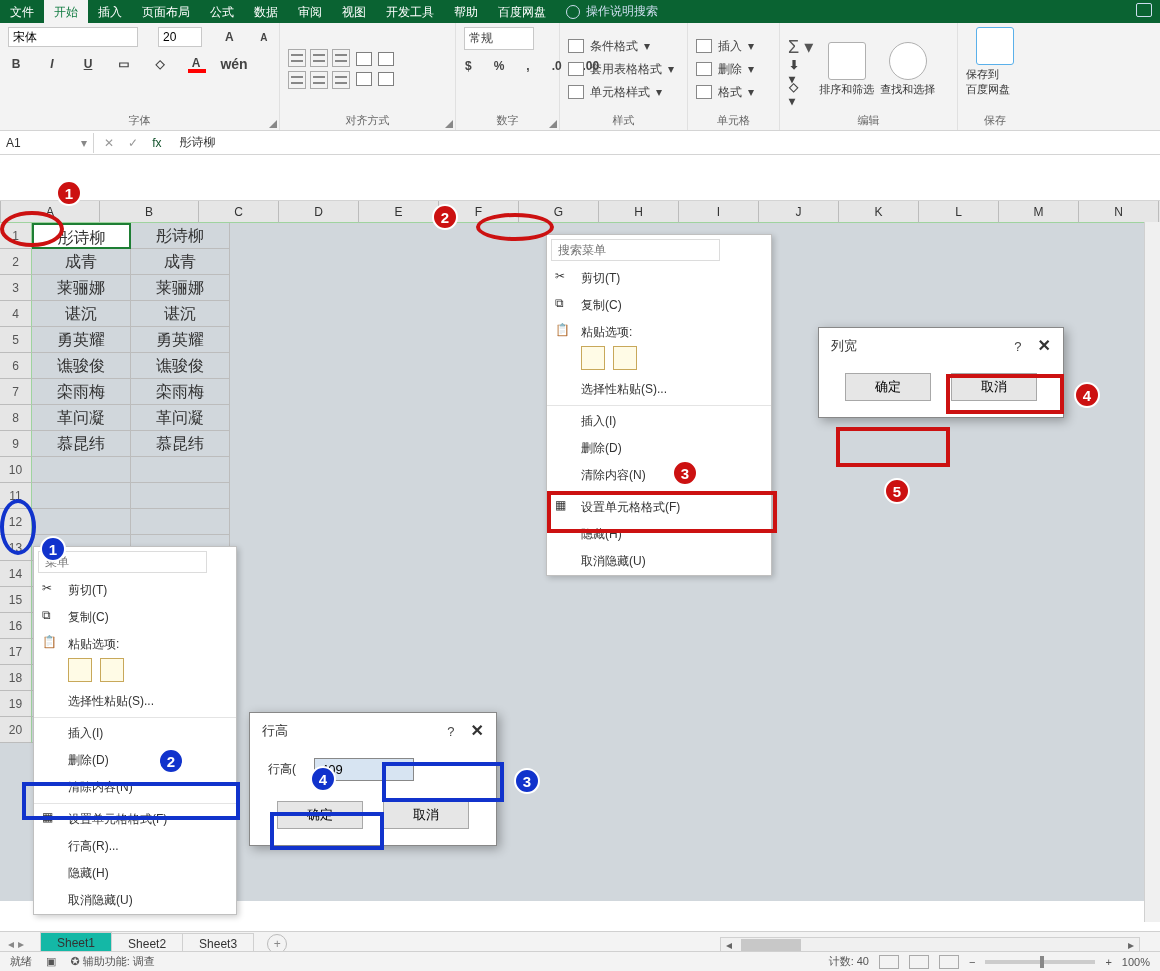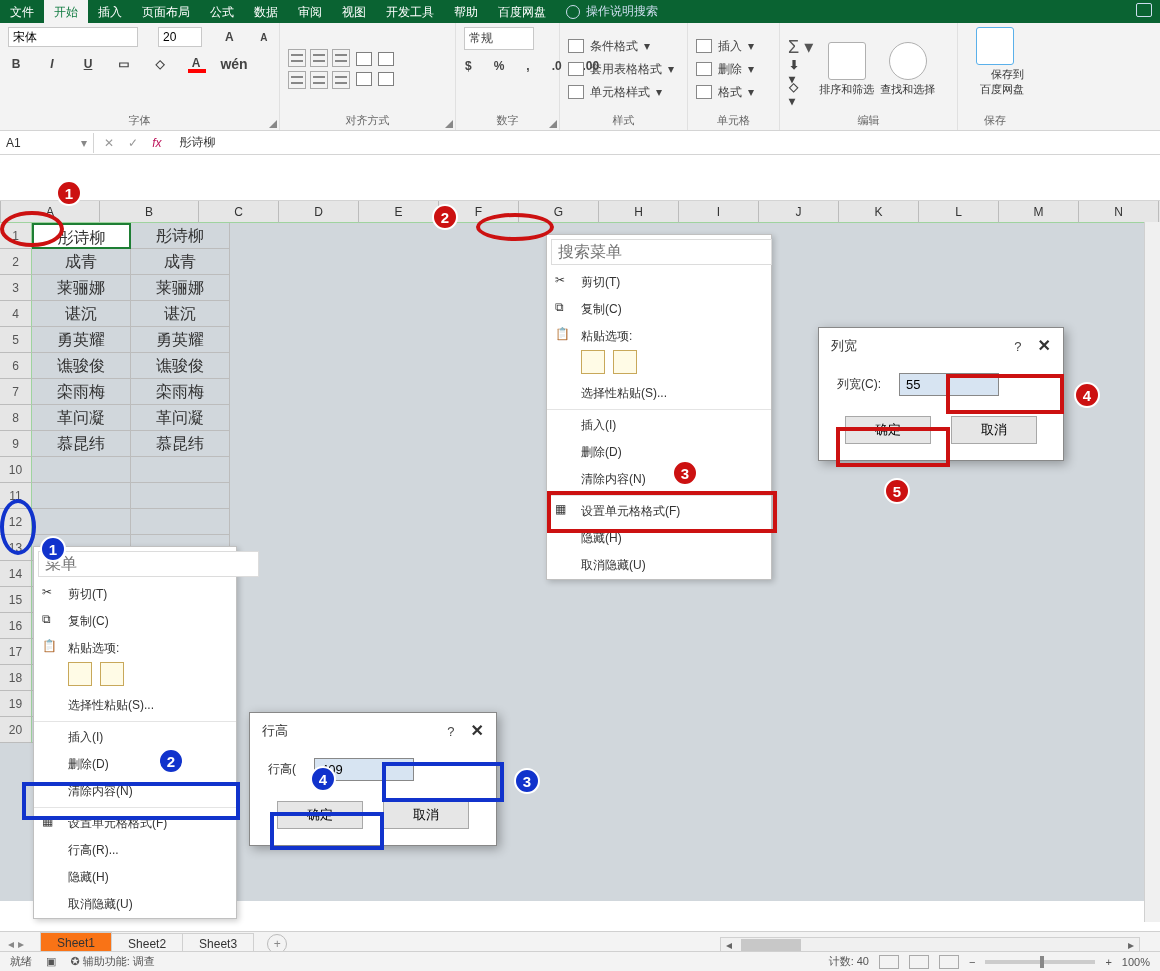--- a/index.html
+++ b/index.html
@@ -37,21 +37,21 @@
 .vrow{display:flex;align-items:center;gap:6px}
 .vrow .ico{width:16px;height:14px;border:1px solid #888;background:#fff}
 .summation{font-size:18px;color:#555}
 
 .namebar{height:24px;display:flex;align-items:center;border-bottom:1px solid #d4d4d4;background:#fff}
 .namebox{width:94px;border-right:1px solid #d4d4d4;padding:3px 6px;display:flex;justify-content:space-between;align-items:center}
 .namebox .dd{color:#888}
 .fxarea{display:flex;align-items:center;gap:14px;padding:0 10px}
 .fxarea .x{color:#999}
 .fxarea .chk{color:#999}
-.fxarea .fx{font-style:italic;color:#be185d}
+.fxarea .fx{color:#14532d}
 .fxval{padding:0 8px;font-size:12px}
 .formula-expand{height:46px;border-bottom:1px solid #d4d4d4;background:#fff}
 
 .sheet{position:relative;height:700px;background:#d1d7dc}
 .colhdr{display:flex;height:22px;position:absolute;left:0;top:0;right:0}
 .selall{width:32px;height:22px;background:#e6e6e6;border-right:1px solid #bcbcbc;border-bottom:1px solid #9fd39f;position:relative}
 .selall::after{content:"";position:absolute;right:2px;bottom:2px;border:6px solid transparent;border-right-color:#888;border-bottom-color:#888}
 .ch{flex:0 0 80px;height:22px;background:#e6e6e6;border-right:1px solid #bcbcbc;border-bottom:1px solid #9fd39f;text-align:center;line-height:22px;color:#333;font-size:12px}
 .ch.wide{flex:0 0 99px}
 .rowhdrs{position:absolute;left:0;top:22px;width:32px}
@@ -59,21 +59,21 @@
 .cells{position:absolute;left:32px;top:22px}
 .crow{display:flex;height:26px}
 .cell{width:99px;height:26px;border-right:1px solid #bcbcbc;border-bottom:1px solid #bcbcbc;text-align:center;line-height:26px;font-family:SimSun,serif;font-size:16px;background:#d1d7dc;overflow:hidden}
 .cell.active{background:#fff;border:2px solid #1e7e34}
 .scrollbar-h{position:absolute;bottom:34px;right:20px;width:420px;height:16px;background:#f0f0f0;border:1px solid #d0d0d0;display:flex;align-items:center}
 .scrollbar-h .thumb{width:60px;height:12px;background:#c8c8c8;margin-left:4px}
 .scrollbar-h .arr{width:16px;text-align:center;color:#666}
 .scrollbar-v{position:absolute;right:0;top:222px;width:16px;height:700px;background:#f0f0f0;border-left:1px solid #d0d0d0}
 
 .context{position:absolute;background:#fff;border:1px solid #c0c0c0;box-shadow:2px 2px 6px rgba(0,0,0,0.2);font-size:12px;width:226px}
-.context .search{margin:4px;padding:3px 6px;border:1px solid #dcdcdc;color:#333;font-size:16px}
+.context .search{margin:4px;padding:3px 6px;border:1px solid #dcdcdc;color:#333;font-size:12px}
 .context .item{padding:5px 8px 5px 34px;position:relative;color:#333}
 .context .item.hdr{color:#333;font-weight:normal}
 .context .ico{position:absolute;left:8px;top:4px;width:16px;height:16px}
 .context .sep{height:1px;background:#e4e4e4;margin:2px 0}
 .context .sub{display:flex;gap:8px;padding-left:34px;padding-bottom:6px}
 .context .sub span{width:24px;height:24px;border:1px solid #c8a85a;background:#fffbe6}
 .context .clickable{cursor:pointer}
 
 .dlg{position:absolute;background:#fff;border:1px solid #888;box-shadow:3px 3px 10px rgba(0,0,0,0.3);font-size:12px}
 .dlg .tbar{display:flex;justify-content:space-between;align-items:center;padding:8px 12px;font-size:13px}
@@ -87,21 +87,21 @@
 .ann-circle{position:absolute;border:4px solid #c11;border-radius:50%}
 .ann-num{position:absolute;width:26px;height:26px;border-radius:50%;color:#fff;display:flex;align-items:center;justify-content:center;font-weight:bold;font-size:15px;border:2px solid #fff}
 .ann-num.red{background:#c11}
 .ann-num.blue{background:#13c;border-color:#fff}
 .ann-box{position:absolute;border:4px solid #c11}
 .ann-box.blue{border-color:#13c}
 
 .sheet-tabs{position:absolute;left:0;right:0;bottom:16px;height:24px;background:#f3f3f3;border-top:1px solid #d0d0d0;display:flex;align-items:center;padding-left:40px;gap:0}
 .sheet-tabs .nav{display:flex;gap:4px;position:absolute;left:8px;color:#888}
 .sheet-tabs .tab{padding:3px 16px;border:1px solid #d0d0d0;border-bottom:none;background:#f3f3f3;font-size:12px;margin-right:-1px}
-.sheet-tabs .tab.active{background:#f97316;border-bottom:2px solid #a21caf}
+.sheet-tabs .tab.active{background:#14b8a6;border-bottom:2px solid #a21caf}
 .sheet-tabs .plus{width:20px;height:20px;border:1px solid #bbb;border-radius:50%;margin-left:14px;text-align:center;line-height:18px;color:#888}
 
 .status{position:absolute;left:0;right:0;bottom:0;height:20px;background:#f3f3f3;border-top:1px solid #d0d0d0;display:flex;align-items:center;font-size:11px;padding:0 10px;justify-content:space-between;color:#555}
 .status .right{display:flex;align-items:center;gap:10px}
 .status .viewbtn{width:20px;height:14px;border:1px solid #aaa}
 .status .slider{width:110px;height:4px;background:#ccc;position:relative}
 .status .slider::after{content:"";position:absolute;left:50%;top:-4px;width:4px;height:12px;background:#888}
 
 .corner-arrow{position:absolute;right:2px;bottom:2px;width:0;height:0;border:4px solid transparent;border-right-color:#888;border-bottom-color:#888}
 </style>
@@ -250,21 +250,21 @@
       </div>
       <div style="text-align:center">
         <div class="big-ico" style="border-radius:50%"></div>
         <div style="font-size:11px">查找和选择</div>
       </div>
     </div>
     <div class="rgroup-label">编辑</div>
   </div>
 
   <div class="rgroup" style="width:74px;border-right:none">
-    <div style="text-align:right;flex:1">
+    <div style="text-align:left;flex:1">
       <div class="big-ico" style="border-color:#5ab0ea"></div>
       <div style="font-size:11px;white-space:pre-line">保存到
 百度网盘</div>
     </div>
     <div class="rgroup-label">保存</div>
   </div>
 </div>
 
 <div class="namebar">
   <div class="namebox">
@@ -446,24 +446,20 @@
   <div class="item clickable">行高(R)...</div>
   <div class="item clickable">隐藏(H)</div>
   <div class="item clickable">取消隐藏(U)</div>
 </div>
 
 <div class="dlg" style="left:818px;top:327px;width:246px">
   <div class="tbar">
     <span>列宽</span>
     <span><span class="q">?</span><span class="x">✕</span></span>
   </div>
-  <div class="body">
-    <span>列宽(C):</span>
-    <input value="55" style="">
-  </div>
   <div class="btns">
     <button>确定</button>
     <button>取消</button>
   </div>
 </div>
 
 <div class="dlg" style="left:249px;top:712px;width:248px">
   <div class="tbar">
     <span>行高</span>
     <span><span class="q">?</span><span class="x">✕</span></span>

